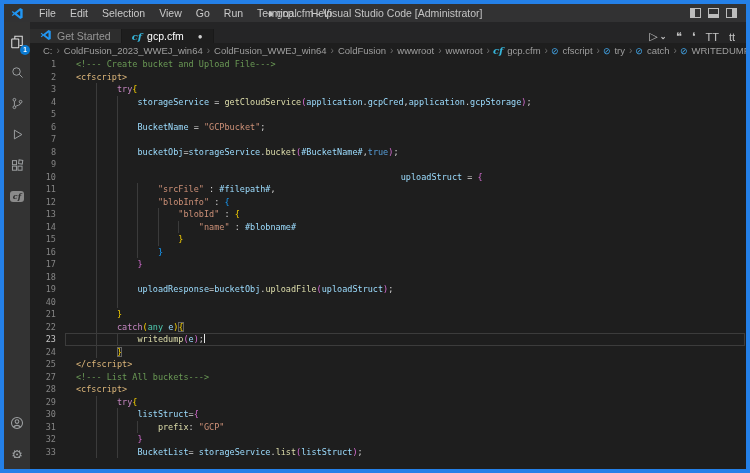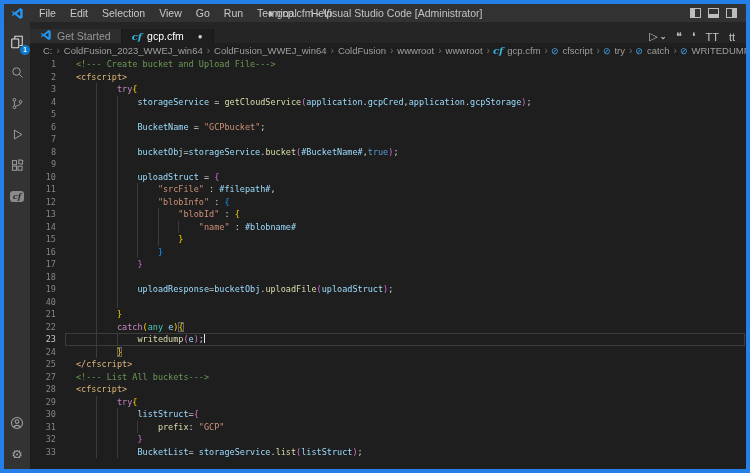--- a/index.html
+++ b/index.html
@@ -269,21 +269,21 @@
           <div class="code-line">
             <span class="gutter">8</span>
             <div class="content" style="padding-left: 12ch;"><span class="guide" style="left: 4ch;"></span><span class="guide" style="left: 8ch;"></span><span class="tok var">bucketObj</span><span class="tok op">=</span><span class="tok var">storageService</span><span class="tok op">.</span><span class="tok fn">bucket</span><span class="tok b2">(</span><span class="tok var">#BucketName#</span><span class="tok op">,</span><span class="tok bool">true</span><span class="tok b2">)</span><span class="tok op">;</span></div>
           </div>
           <div class="code-line">
             <span class="gutter">9</span>
             <div class="content" style="padding-left: 0ch;"><span class="guide" style="left: 4ch;"></span><span class="guide" style="left: 8ch;"></span></div>
           </div>
           <div class="code-line">
             <span class="gutter">10</span>
-            <div class="content" style="padding-left: 12ch;"><span class="guide" style="left: 4ch;"></span><span class="guide" style="left: 8ch;"></span><span class="tok var">uploadStruct</span><span class="tok op"> = </span><span class="tok b2">{</span></div>
+            <div class="content" style="padding-left: 12ch; text-align: center;"><span class="guide" style="left: 4ch;"></span><span class="guide" style="left: 8ch;"></span><span class="tok var">uploadStruct</span><span class="tok op"> = </span><span class="tok b2">{</span></div>
           </div>
           <div class="code-line">
             <span class="gutter">11</span>
             <div class="content" style="padding-left: 16ch;"><span class="guide" style="left: 4ch;"></span><span class="guide" style="left: 8ch;"></span><span class="guide" style="left: 12ch;"></span><span class="tok str">"srcFile"</span><span class="tok op"> : </span><span class="tok var">#filepath#</span><span class="tok op">,</span></div>
           </div>
           <div class="code-line">
             <span class="gutter">12</span>
             <div class="content" style="padding-left: 16ch;"><span class="guide" style="left: 4ch;"></span><span class="guide" style="left: 8ch;"></span><span class="guide" style="left: 12ch;"></span><span class="tok str">"blobInfo"</span><span class="tok op"> : </span><span class="tok b3">{</span></div>
           </div>
           <div class="code-line">

